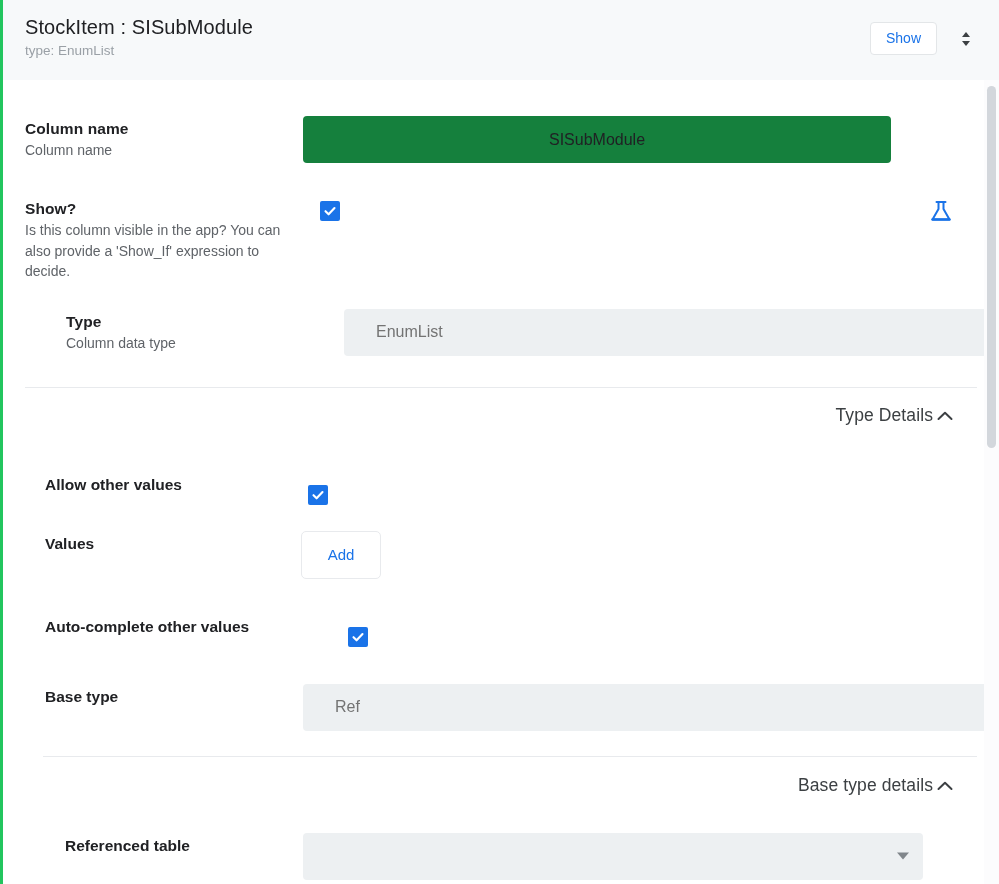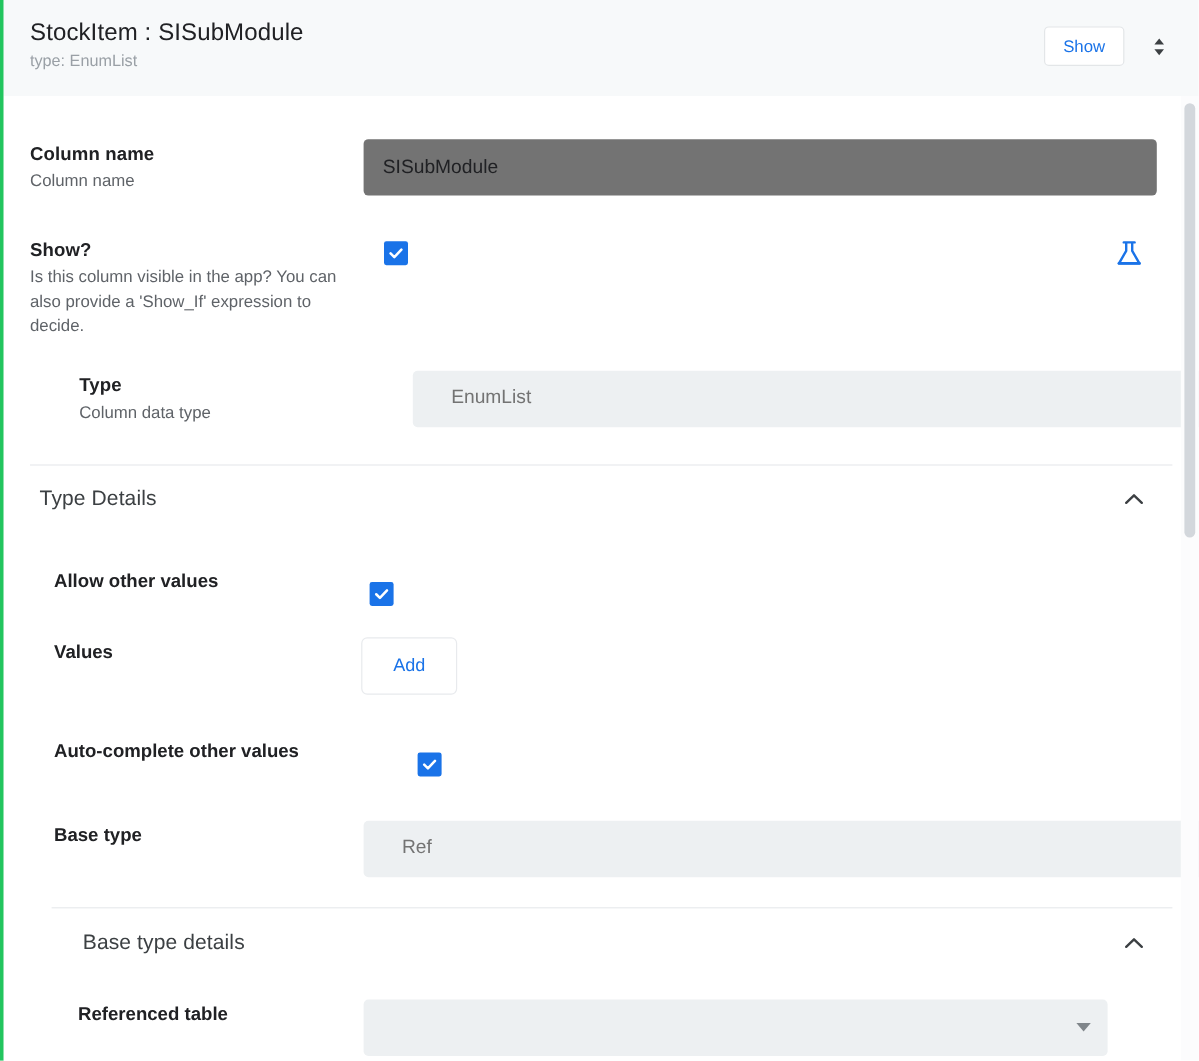--- a/index.html
+++ b/index.html
@@ -97,30 +97,31 @@
   }
   .label-desc {
     font-size: 14px;
     color: #5f6368;
     line-height: 20.5px;
     margin-top: 1px;
   }
   .row-control { flex: 1 1 auto; }
 
   .text-field {
-    background: #737373;
+    background: #15803d;
     border: none;
     border-radius: 4px;
     height: 47px;
-    width: 661px;
+    width: 588px;
     padding: 0 16px;
     font-size: 16px;
     color: #202124;
     font-family: "Liberation Sans", sans-serif;
     outline: none;
+    text-align: center;
   }
 
   .select-field {
     position: relative;
     background: #edf0f2;
     border-radius: 4px;
     height: 47px;
     width: 666px;
     display: flex;
     align-items: center;
@@ -157,21 +158,21 @@
   .divider {
     height: 1px;
     background: #e8eaed;
     margin: 0 22px;
   }
   .divider.indented { margin: 0 22px 0 40px; }
 
   .section-header {
     display: flex;
     align-items: center;
-    justify-content: space-between;
+    justify-content: flex-end;
     padding: 0 22px;
     cursor: pointer;
   }
   .section-header.indented { padding-left: 66px; }
   .section-title {
     font-size: 17.5px;
     color: #3c4043;
     font-weight: 400;
     letter-spacing: 0.1px;
   }

